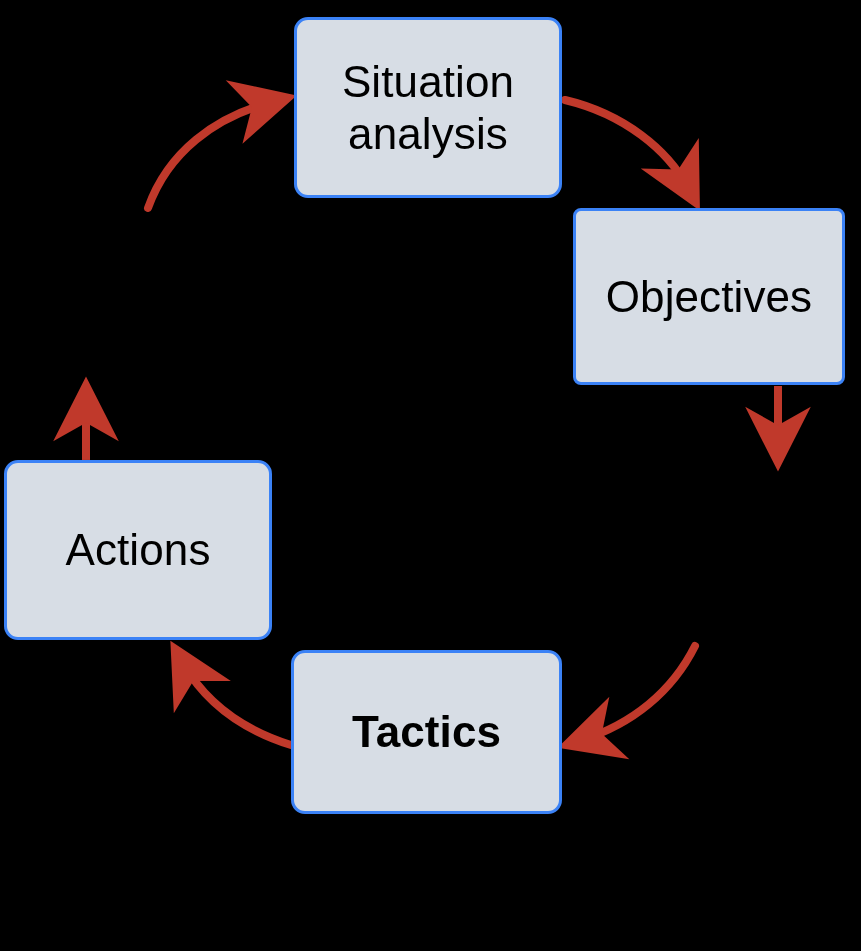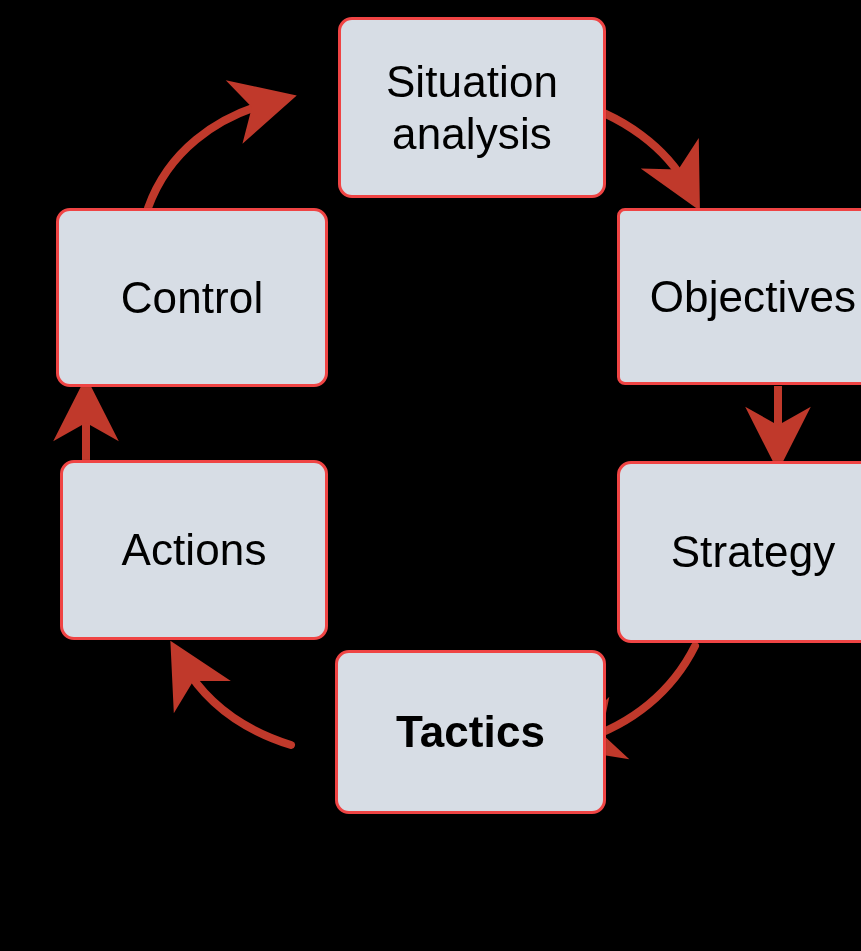--- a/index.html
+++ b/index.html
@@ -25,49 +25,48 @@
     left: 0;
     top: 0;
     width: 861px;
     height: 951px;
     pointer-events: none;
   }
   .node {
     position: absolute;
     box-sizing: border-box;
     background: #d7dde5;
-    border: 3px solid #ef4444;
+    border: 3px solid #3b82f6;
     border-radius: 14px;
     display: flex;
     align-items: center;
     justify-content: center;
     text-align: center;
     color: #000000;
     font-size: 44px;
     line-height: 1.18;
     letter-spacing: 0.1px;
     box-shadow: 0 0 1px rgba(0,0,0,0.35);
-    margin-left: 44px;
   }
   .node .label {
     display: block;
     width: 100%;
     padding: 0 6px;
     white-space: pre-line;
   }
   .node.bold {
     font-weight: bold;
   }
 
   
   #node-situation { left: 294px; top: 17px;  width: 268px; height: 181px; }
   #node-objectives{ left: 573px; top: 208px; width: 272px; height: 177px; border-radius: 8px; }
   #node-strategy  { left: 573px; top: 461px; width: 272px; height: 182px; }
   #node-tactics   { left: 291px; top: 650px; width: 271px; height: 164px; }
-  #node-actions   { left: 16px;  top: 460px; width: 268px; height: 180px; }
+  #node-actions   { left: 4px;  top: 460px; width: 268px; height: 180px; }
   #node-control   { left: 12px;  top: 208px; width: 272px; height: 179px; }
 </style>
 </head>
 <body>
 
 <div id="canvas">
 
   <svg id="arrow-layer" viewBox="0 0 861 951" width="861" height="951" xmlns="http://www.w3.org/2000/svg">
     <defs>
       <marker id="ah" markerWidth="9" markerHeight="9" refX="5.2" refY="4.5" orient="auto" markerUnits="strokeWidth">
@@ -90,29 +89,23 @@
 
   <div class="node" id="node-situation">
     <span class="label">Situation
 analysis</span>
   </div>
 
   <div class="node" id="node-objectives">
     <span class="label">Objectives</span>
   </div>
 
-  <div class="node" id="node-strategy">
-    <span class="label">Strategy</span>
-  </div>
 
   <div class="node bold" id="node-tactics">
     <span class="label">Tactics</span>
   </div>
 
   <div class="node" id="node-actions">
     <span class="label">Actions</span>
   </div>
 
-  <div class="node" id="node-control">
-    <span class="label">Control</span>
-  </div>
 
 </div>
 
 </body></html>

